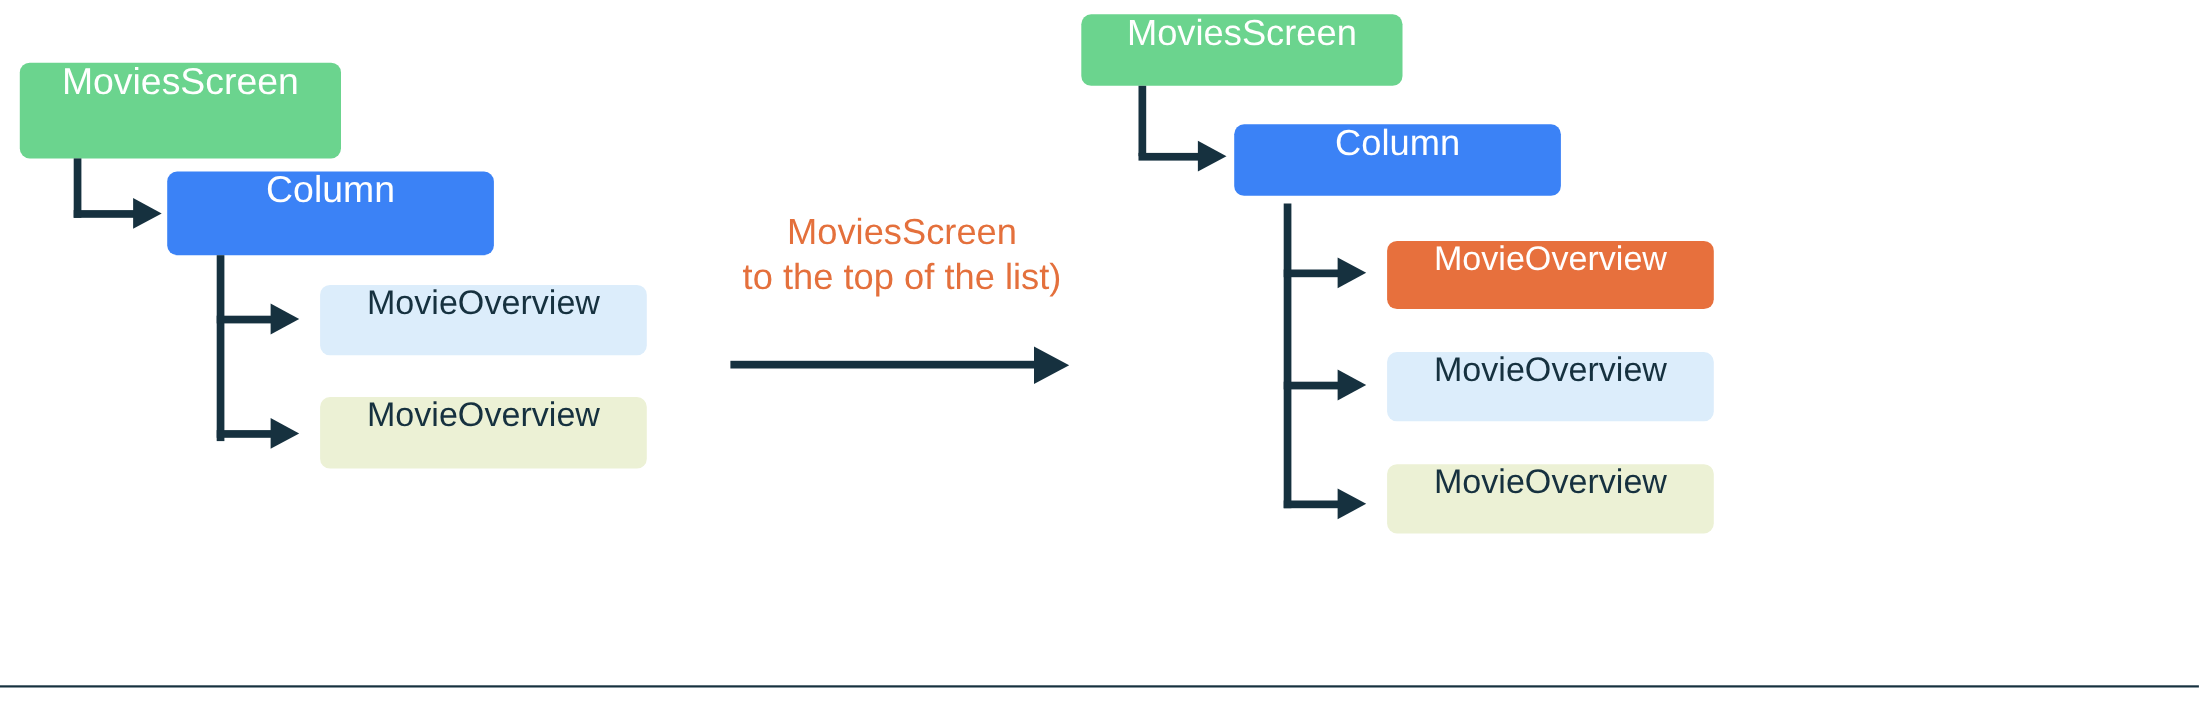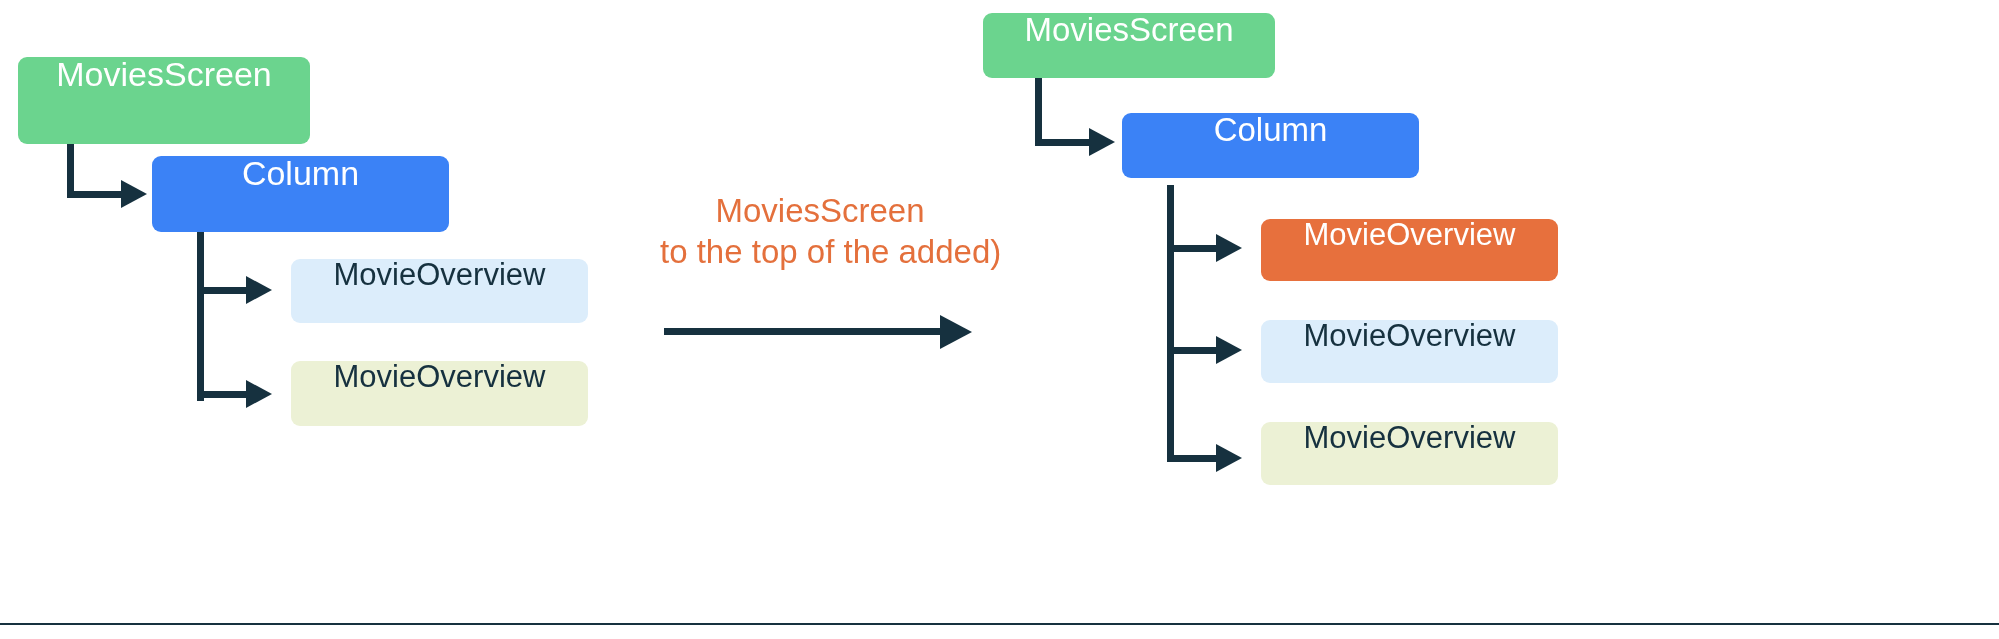--- a/index.html
+++ b/index.html
@@ -95,21 +95,21 @@
     <div class="arrowhead" style="left:246px;top:380px;"></div>
 
     <div class="box b-lightyellow" style="left:291px;top:361px;width:297px;height:65px;font-size:31px;">
       <span class="lbl">MovieOverview</span>
     </div>
   </div>
 
   <div>
     <div id="caption" style="left:660px;top:190px;width:320px;">
       <div>MoviesScreen</div>
-      <div>to the top of the added)</div>
+      <div>to the top of the list)</div>
     </div>
 
     <div class="navy hline" style="left:664px;top:328px;width:280px;"></div>
     <div class="arrowhead big" style="left:940px;top:315px;"></div>
   </div>
 
   <div>
 
     <div class="box b-green" style="left:983px;top:13px;width:292px;height:65px;font-size:33px;">
       <span class="lbl">MoviesScreen</span>

